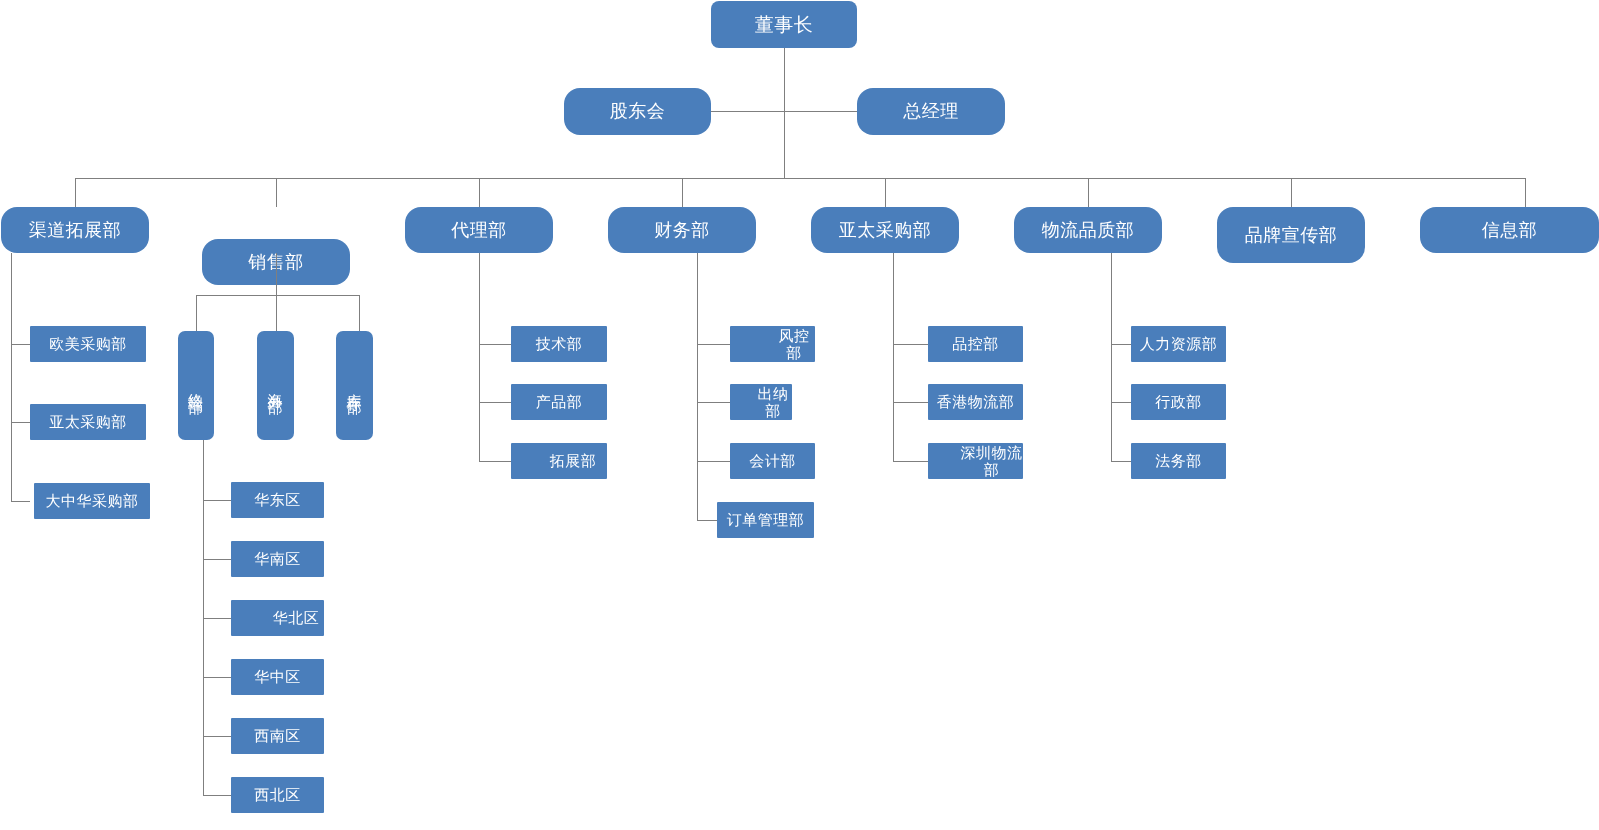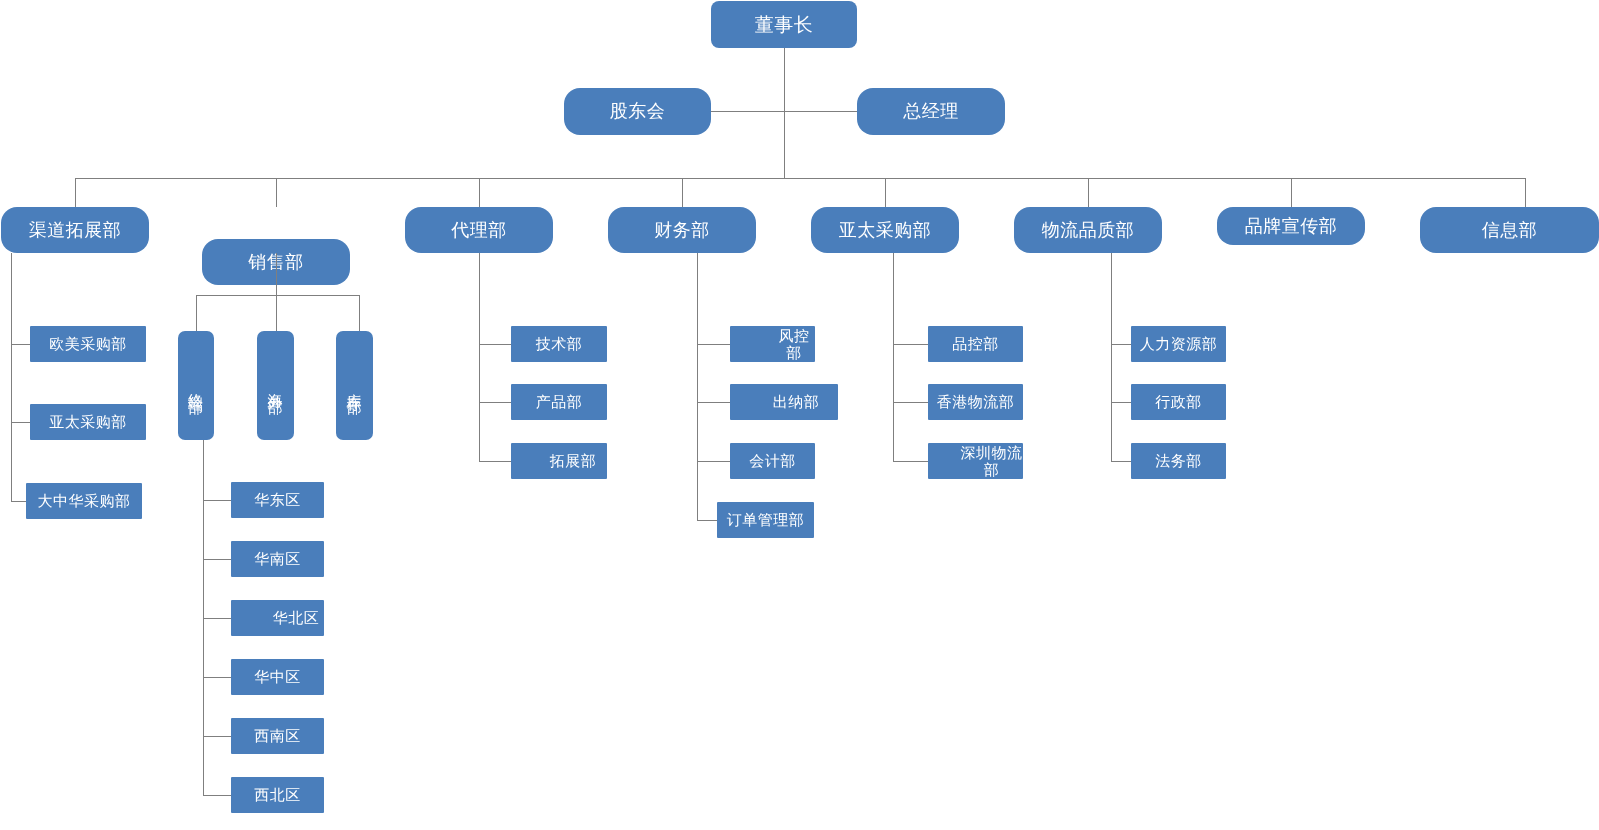--- a/index.html
+++ b/index.html
@@ -82,34 +82,34 @@
   <div class="line v" style="left:682px; top:178px; height:29px;"></div>
   <div class="node lvl2" style="left:608px; top:207px; width:148px; height:46px;">财务部</div>
 
   <div class="line v" style="left:885px; top:178px; height:29px;"></div>
   <div class="node lvl2" style="left:811px; top:207px; width:148px; height:46px;">亚太采购部</div>
 
   <div class="line v" style="left:1088px; top:178px; height:29px;"></div>
   <div class="node lvl2" style="left:1014px; top:207px; width:148px; height:46px;">物流品质部</div>
 
   <div class="line v" style="left:1291px; top:178px; height:29px;"></div>
-  <div class="node lvl2" style="left:1217px; top:207px; width:148px; height:38px;">品牌宣传部</div>
+  <div class="node lvl2" style="left:1217px; top:207px; width:148px; height:56px;">品牌宣传部</div>
 
   <div class="line v" style="left:1525px; top:178px; height:29px;"></div>
   <div class="node lvl2" style="left:1420px; top:207px; width:179px; height:46px;">信息部</div>
 
   <div class="line v" style="left:11px; top:253px; height:248px;"></div>
   <div class="line h" style="left:11px; top:344px; width:19px;"></div>
   <div class="node lvl3" style="left:30px; top:326px; width:116px; height:36px;">欧美采购部</div>
 
   <div class="line h" style="left:11px; top:422px; width:19px;"></div>
   <div class="node lvl3" style="left:30px; top:404px; width:116px; height:36px;">亚太采购部</div>
 
   <div class="line h" style="left:11px; top:501px; width:19px;"></div>
-  <div class="node lvl3" style="left:26px; top:483px; width:116px; height:36px;">大中华采购部</div>
+  <div class="node lvl3" style="left:34px; top:483px; width:116px; height:36px;">大中华采购部</div>
 
   <div class="line v" style="left:276px; top:253px; height:42px;"></div>
   <div class="line h" style="left:196px; top:295px; width:163px;"></div>
 
   <div class="line v" style="left:196px; top:295px; height:36px;"></div>
   <div class="node lvl4 vertical" style="left:178px; top:331px; width:36px; height:109px;">终端部</div>
 
   <div class="line v" style="left:276px; top:295px; height:36px;"></div>
   <div class="node lvl4 vertical" style="left:257px; top:331px; width:37px; height:109px;">海外部</div>
 
@@ -144,21 +144,21 @@
   <div class="node lvl3" style="left:511px; top:384px; width:96px; height:36px;">产品部</div>
 
   <div class="line h" style="left:479px; top:461px; width:32px;"></div>
   <div class="node lvl3" style="left:511px; top:443px; width:96px; height:36px;padding-left:28px;">拓展部</div>
 
   <div class="line v" style="left:697px; top:253px; height:267px;"></div>
   <div class="line h" style="left:697px; top:344px; width:33px;"></div>
   <div class="node lvl3" style="left:730px; top:326px; width:85px; height:36px;padding-left:43px;">风控部</div>
 
   <div class="line h" style="left:697px; top:402px; width:33px;"></div>
-  <div class="node lvl3" style="left:730px; top:384px; width:108px; height:36px;padding-left:24px;">出纳部</div>
+  <div class="node lvl3" style="left:730px; top:384px; width:62px; height:36px;padding-left:24px;">出纳部</div>
 
   <div class="line h" style="left:697px; top:461px; width:33px;"></div>
   <div class="node lvl3" style="left:730px; top:443px; width:85px; height:36px;">会计部</div>
 
   <div class="line h" style="left:697px; top:520px; width:20px;"></div>
   <div class="node lvl3" style="left:717px; top:502px; width:97px; height:36px;">订单管理部</div>
 
   <div class="line v" style="left:893px; top:253px; height:208px;"></div>
   <div class="line h" style="left:893px; top:344px; width:35px;"></div>
   <div class="node lvl3" style="left:928px; top:326px; width:95px; height:36px;">品控部</div>

